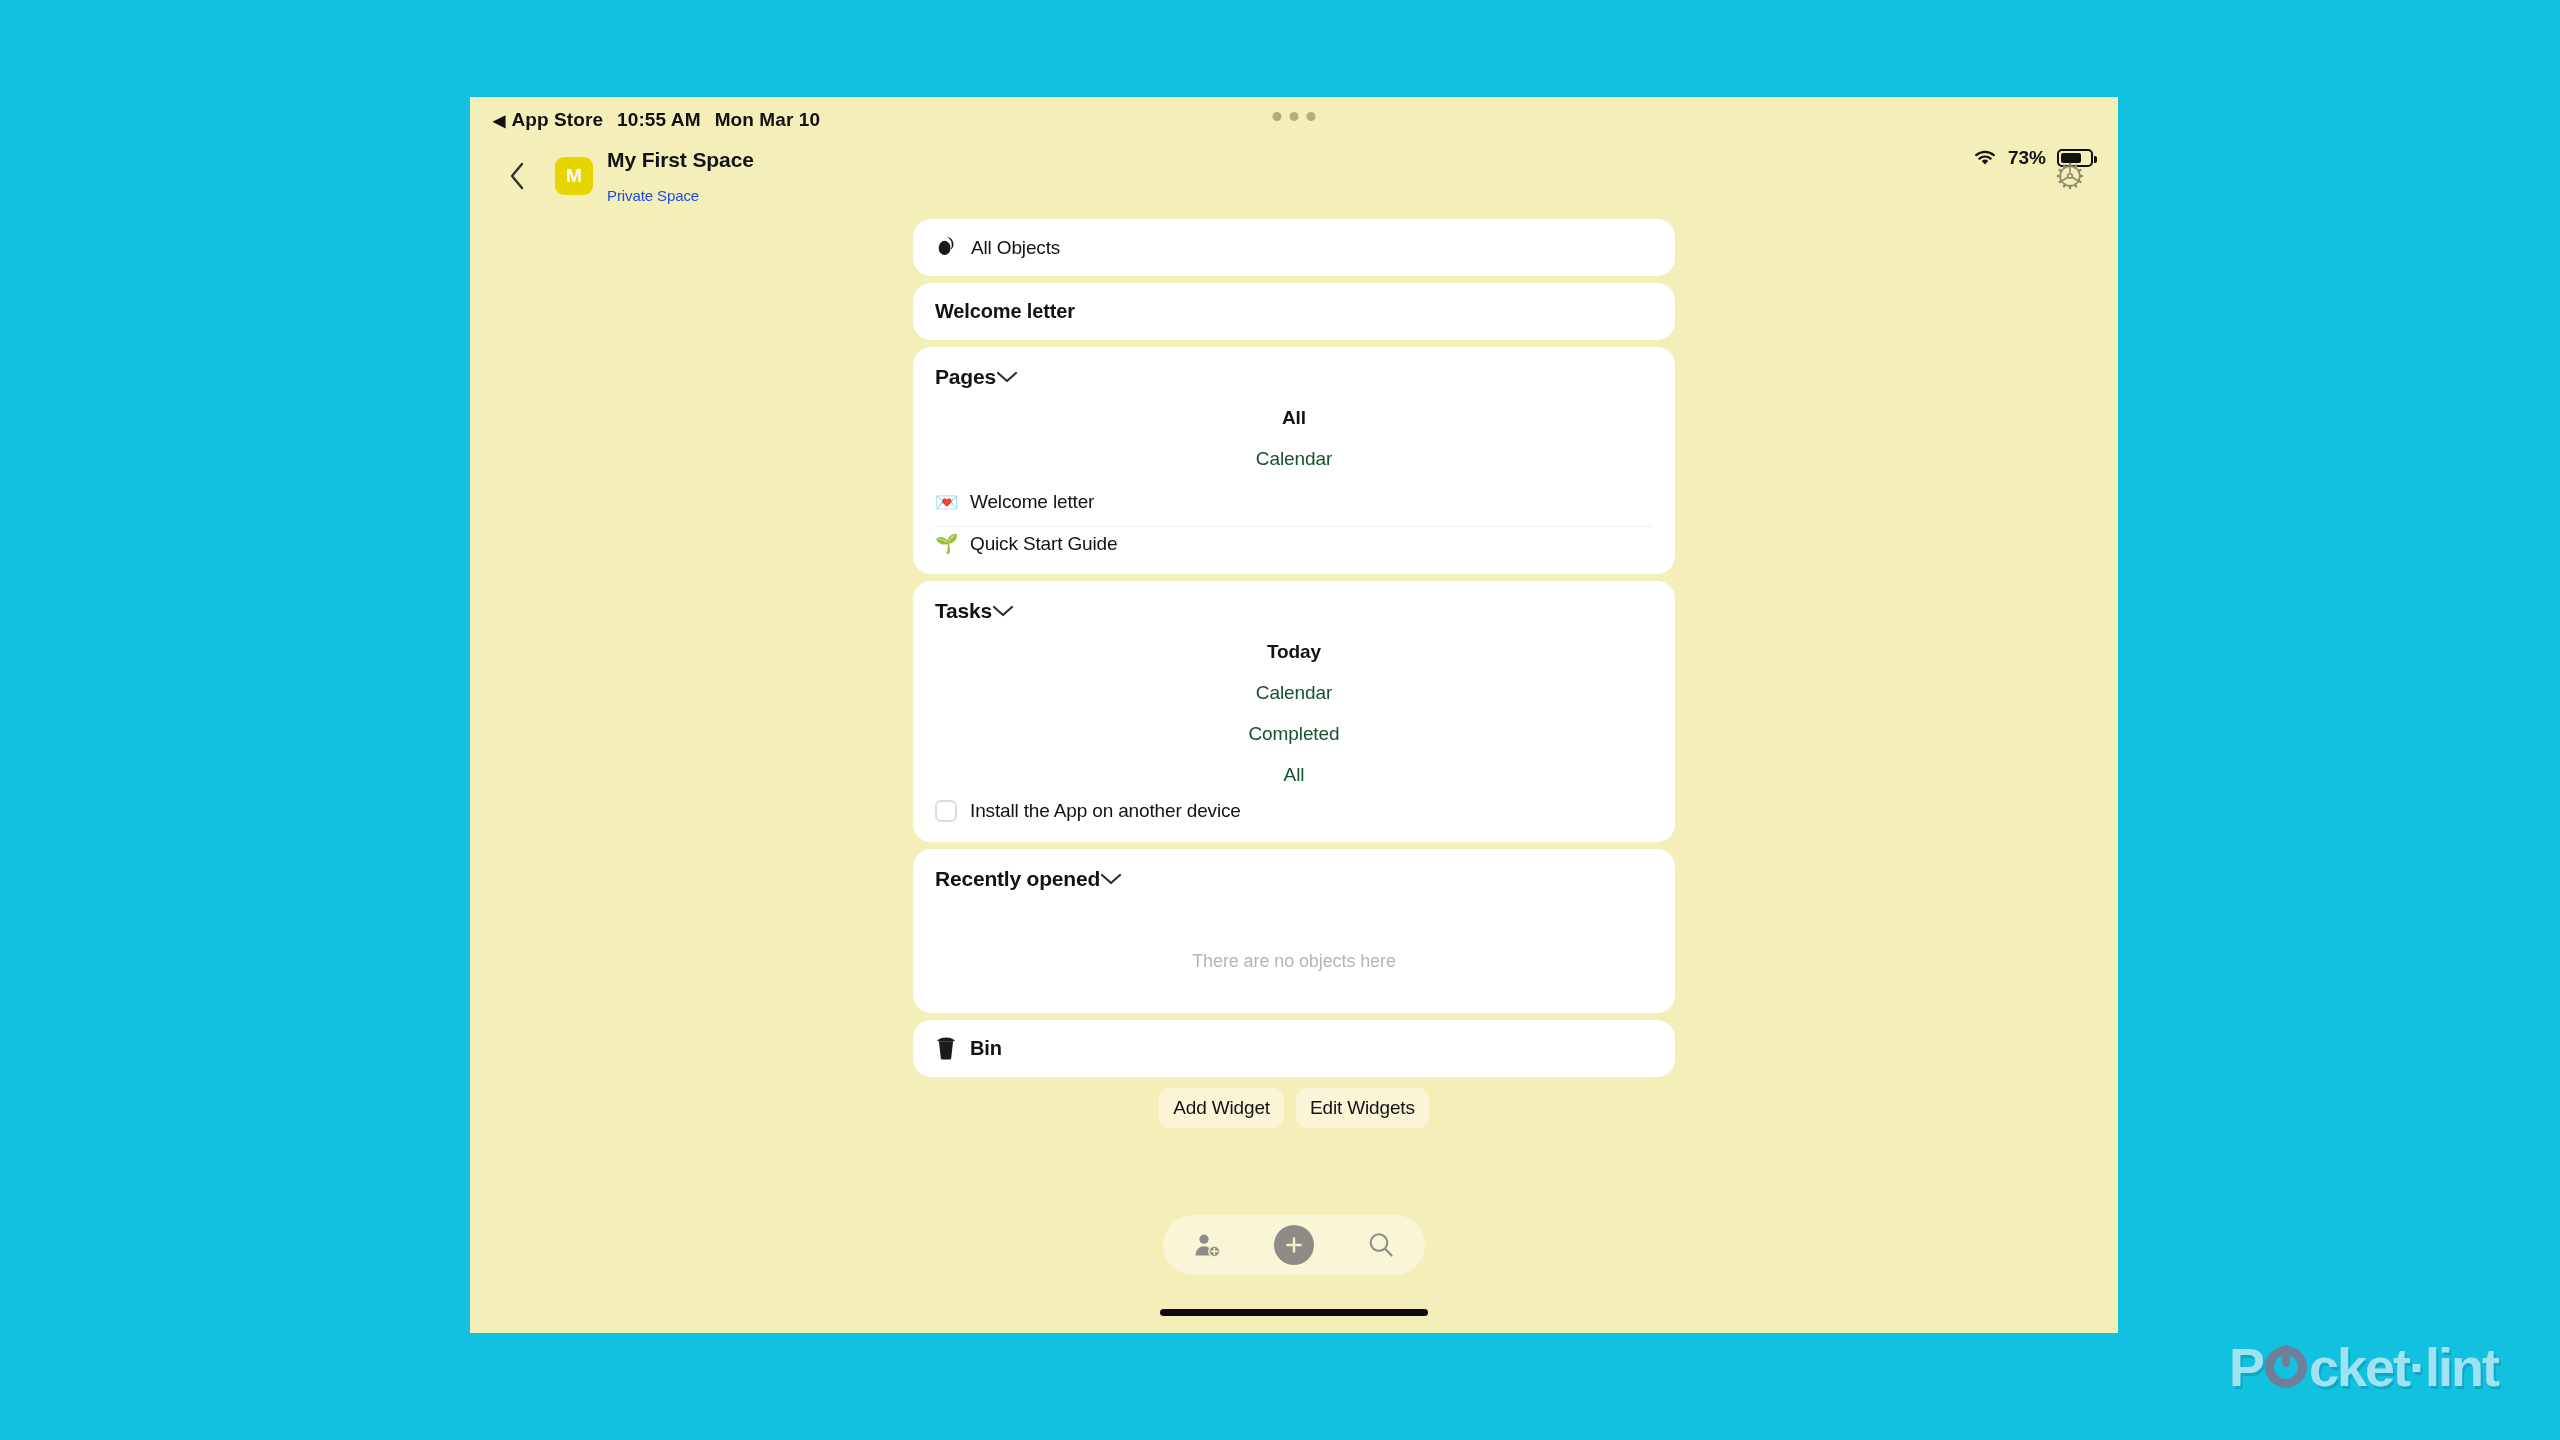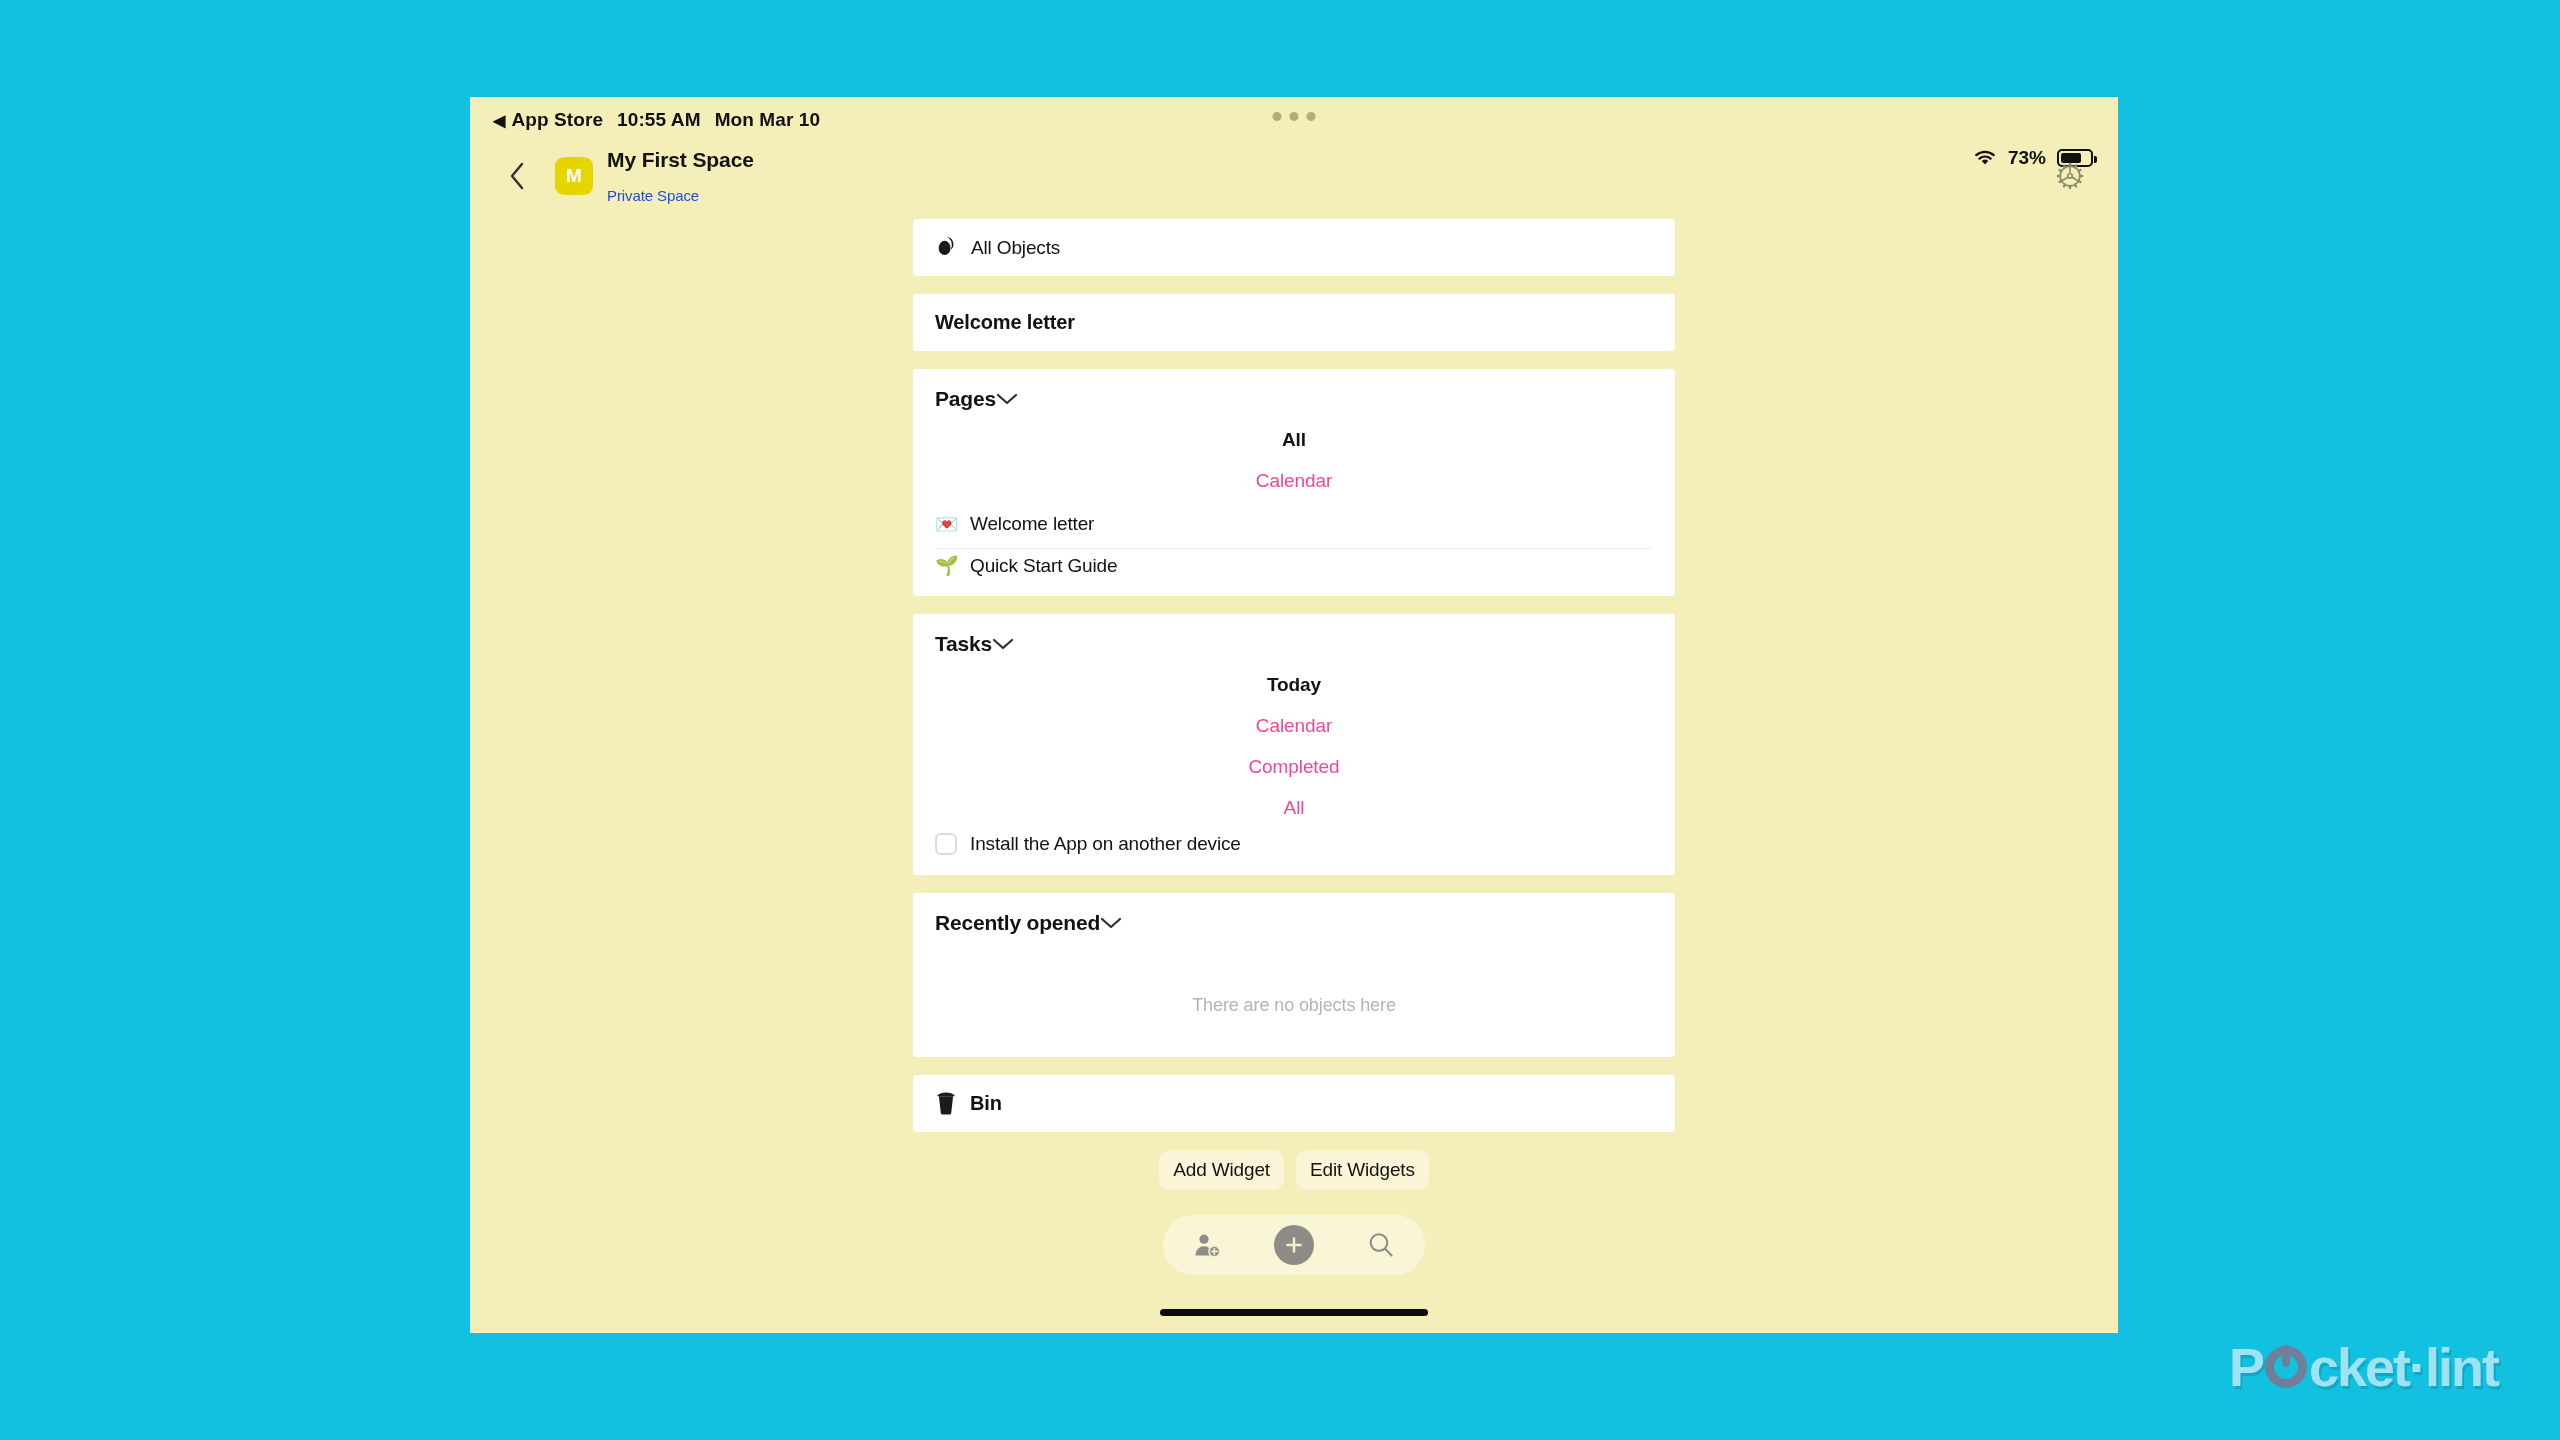--- a/index.html
+++ b/index.html
@@ -79,40 +79,40 @@
     width:36px; height:36px; display:flex; align-items:center; justify-content:center;
     cursor:pointer;
   }
 
   
   .content {
     position:absolute; left:50%; transform:translateX(-50%);
     top:122px; width:762px;
   }
   .widget {
-    background:#fff; border-radius:4px; margin-bottom:18px;
+    background:#fff; border-radius:18px; margin-bottom:7px;
     padding:0 22px;
   }
   .w-row {
     display:flex; align-items:center; gap:13px;
     height:57px;
   }
   .w-row .lbl { font-size:19px; color:#131313; letter-spacing:-.15px; }
   .w-row .lbl.bold { font-weight:700; font-size:20px; }
 
   .w-head {
     display:flex; align-items:center; justify-content:flex-start;
     height:60px;
   }
   .w-head .ttl { font-size:21px; font-weight:700; color:#131313; letter-spacing:-.2px; }
   .chev-down { cursor:pointer; display:flex; align-items:center; }
 
   .w-tabs { display:flex; align-items:center; gap:19px; padding-bottom:8px;flex-direction:column; }
   .w-tabs .tab {
-    font-size:19px; color:#ec4899; cursor:pointer; letter-spacing:-.1px;
+    font-size:19px; color:#14532d; cursor:pointer; letter-spacing:-.1px;
   }
   .w-tabs .tab.active { color:#131313; font-weight:600; }
 
   .w-item {
     display:flex; align-items:center; gap:13px; height:48px;
     font-size:19px; color:#131313; letter-spacing:-.15px;
   }
   .w-item.divided { border-top:1px solid #f0f0f0; }
   .w-item .emo { font-size:19px; width:22px; text-align:center; }
   .pad-b { padding-bottom:14px; }

